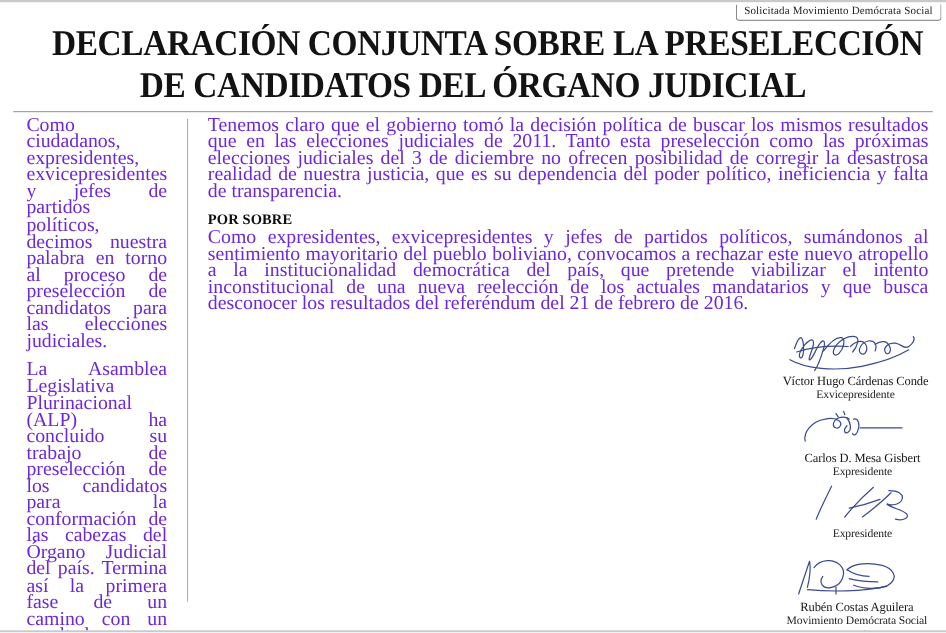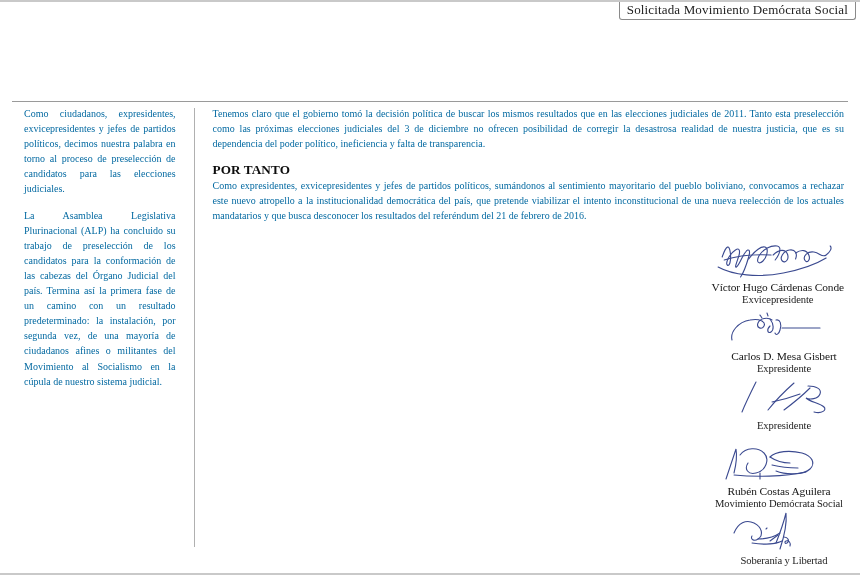--- a/index.html
+++ b/index.html
@@ -31,21 +31,21 @@
     height: 14px;
     display: flex;
     justify-content: flex-end;
     align-items: center;
   }
   .badge {
     border: 1px solid #8a8a8a;
     border-top: none;
     border-radius: 0 0 3px 3px;
     padding: 1px 7px 2px 7px;
-    font-size: 13px;
+    font-size: 10px;
     line-height: 1.1;
     letter-spacing: 0.15px;
     color: #222;
     background: #fff;
     white-space: nowrap;
     font-family: "Liberation Serif", serif;
   }
 
   
   .headline {
@@ -106,26 +106,26 @@
     margin: 2px 0 18px 0;
     flex: 0 0 1px;
   }
   .col-right {
     flex: 1 1 auto;
     padding: 0 16px 0 18px;
   }
 
   p.body {
     margin: 0 0 11px 0;
-    font-size: 10px;
+    font-size: 18px;
     line-height: 15.1px;
     text-align: justify;
     text-justify: inter-word;
     hyphens: manual;
-    color: #0369a1;
+    color: #6d28d9;
   }
   p.body:last-child { margin-bottom: 0; }
 
   .section-head {
     margin: 0;
     font-size: 13.2px;
     line-height: 15.4px;
     font-weight: bold;
     letter-spacing: 0.1px;
     color: #0d0d0d;
@@ -184,36 +184,40 @@
 </style>
 </head>
 <body>
 
 <div id="page">
 
   <div class="badge-row">
     <div class="badge">Solicitada Movimiento Demócrata Social</div>
   </div>
 
+  <div class="headline">
+    <span class="headline-line l1">DECLARACIÓN CONJUNTA SOBRE LA PRESELECCIÓN</span>
+    <span class="headline-line l2">DE CANDIDATOS DEL ÓRGANO JUDICIAL</span>
+  </div>
 
   <div class="rule-top"></div>
 
   <div class="columns">
 
     <div class="col col-left">
       <p class="body">Como ciudadanos, expresidentes, exvicepresidentes y jefes de partidos políticos, decimos nuestra palabra en torno al proceso de preselección de candidatos para las elecciones judiciales.</p>
       <p class="body">La Asamblea Legislativa Plurinacional (ALP) ha concluido su trabajo de preselección de los candidatos para la conformación de las cabezas del Órgano Judicial del país. Termina así la primera fase de un camino con un resultado predeterminado: la instalación, por segunda vez, de una mayoría de ciudadanos afines o militantes del Movimiento al Socialismo en la cúpula de nuestro sistema judicial.</p>
 
     </div>
 
     <div class="col-divider"></div>
 
     <div class="col col-right">
       <p class="body">Tenemos claro que el gobierno tomó la decisión política de buscar los mismos resultados que en las elecciones judiciales de 2011. Tanto esta preselección como las próximas elecciones judiciales del 3 de diciembre no ofrecen posibilidad de corregir la desastrosa realidad de nuestra justicia, que es su dependencia del poder político, ineficiencia y falta de transparencia.</p>
-      <p class="section-head">POR TANTO</p>
+      <p class="section-head">POR SOBRE</p>
       <p class="body">Como expresidentes, exvicepresidentes y jefes de partidos políticos, sumándonos al sentimiento mayoritario del pueblo boliviano, convocamos a rechazar este nuevo atropello a la institucionalidad democrática del país, que pretende viabilizar el intento inconstitucional de una nueva reelección de los actuales mandatarios y que busca desconocer los resultados del referéndum del 21 de febrero de 2016.</p>
 
 
       <div class="sig-block">
 
         <div class="sig-row">
 
           <div class="sig">
             <div class="sig-ink">
               <svg viewBox="0 0 130 44" preserveAspectRatio="none">

